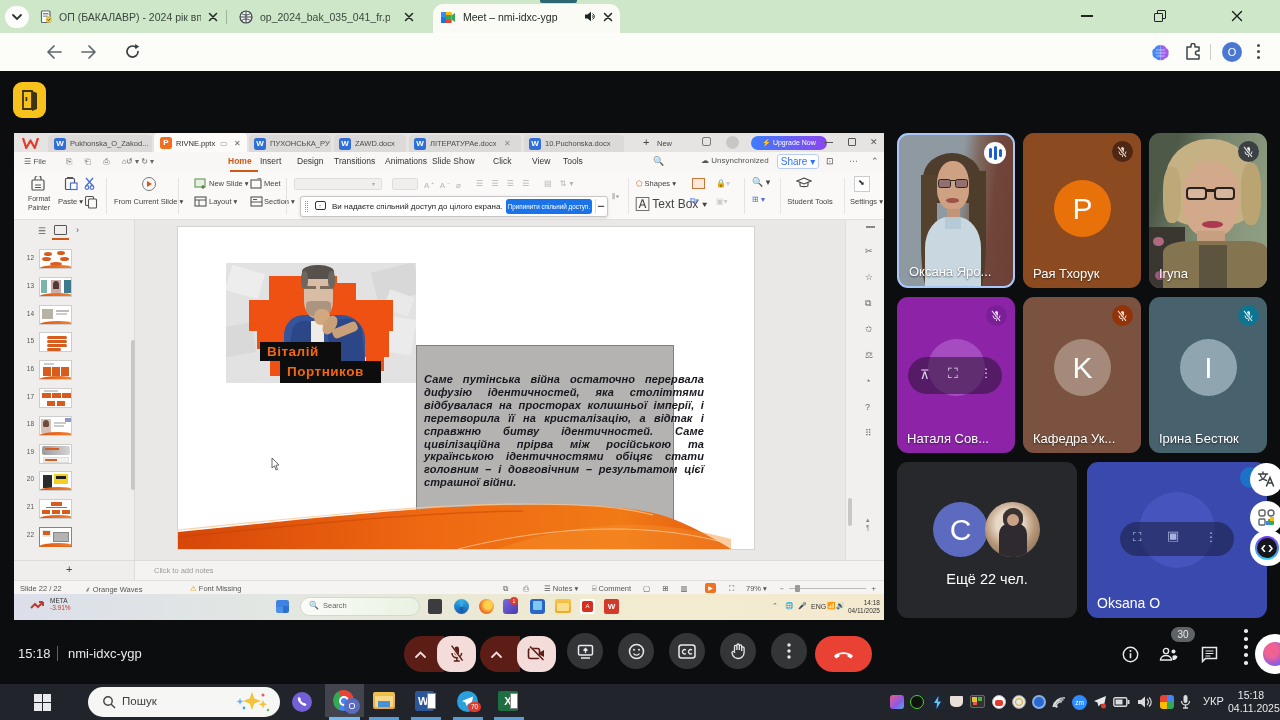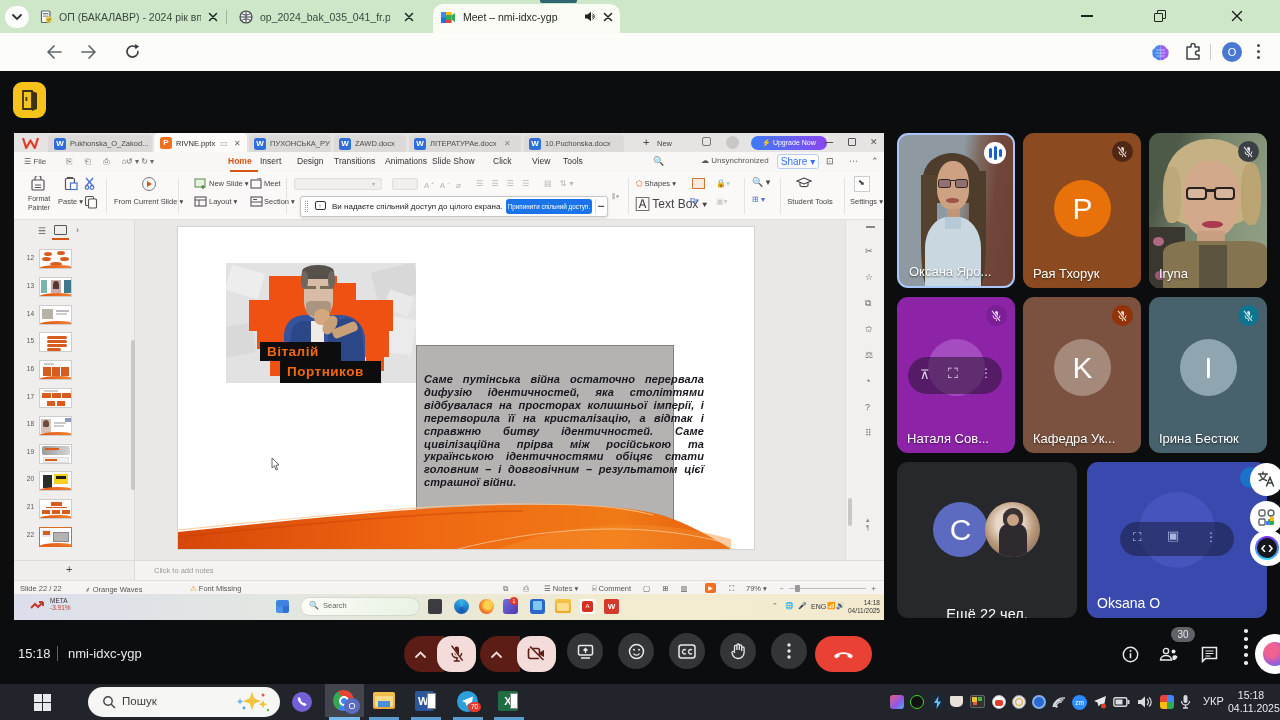--- a/index.html
+++ b/index.html
@@ -612,21 +612,21 @@
         <div class="tname">Ірина Бестюк</div>
       </div>
 
       <div class="tile" style="left:897px;top:391px;width:180px;height:156px;background:#26282b;">
         <div class="avcircle" style="left:36px;top:40px;width:55px;height:55px;background:#5c6bc0;font-size:30px;">C</div>
         <div class="avcircle" style="left:88px;top:40px;width:55px;height:55px;background:radial-gradient(circle at 45% 40%,#e8d8c8 0 30%,#b89878 55%,#6b584a 100%);overflow:hidden;">
           <div class="abs" style="left:18px;top:6px;width:20px;height:18px;background:#3a3230;border-radius:50% 50% 30% 30%;"></div>
           <div class="abs" style="left:14px;top:22px;width:28px;height:33px;background:#2e2a30;border-radius:30% 30% 0 0;"></div>
           <div class="abs" style="left:22px;top:12px;width:12px;height:12px;background:#c8a285;border-radius:50%;"></div>
         </div>
-        <div class="abs" style="left:0;right:0;top:109px;text-align:center;color:#fff;font-size:14.5px;margin-top:35px;">Ещё 22 чел.</div>
+        <div class="abs" style="left:0;right:0;top:109px;text-align:center;color:#fff;font-size:14.5px;">Ещё 22 чел.</div>
       </div>
 
       <div class="tile" style="left:1087px;top:391px;width:180px;height:156px;background:#3a49ae;">
         <div class="avcircle" style="left:52px;top:30px;width:76px;height:76px;background:#4b5ac2;opacity:.75;"></div>
         <div class="abs" style="left:33px;top:60px;width:114px;height:34px;background:rgba(25,30,60,.55);border-radius:17px;"></div>
         <div class="abs" style="left:46px;top:68px;font-size:12px;color:#bcc3e8;">⛶</div>
         <div class="abs" style="left:80px;top:66px;font-size:13px;color:#aab2e0;">▣</div>
         <div class="abs" style="left:118px;top:68px;font-size:12px;color:#bcc3e8;">⋮</div>
         <div class="abs" style="left:10px;bottom:7px;color:#fff;font-size:14px;">Oksana O</div>
         <div class="abs" style="right:6px;top:5px;width:21px;height:21px;border-radius:50%;background:#1a73c8;"></div>

